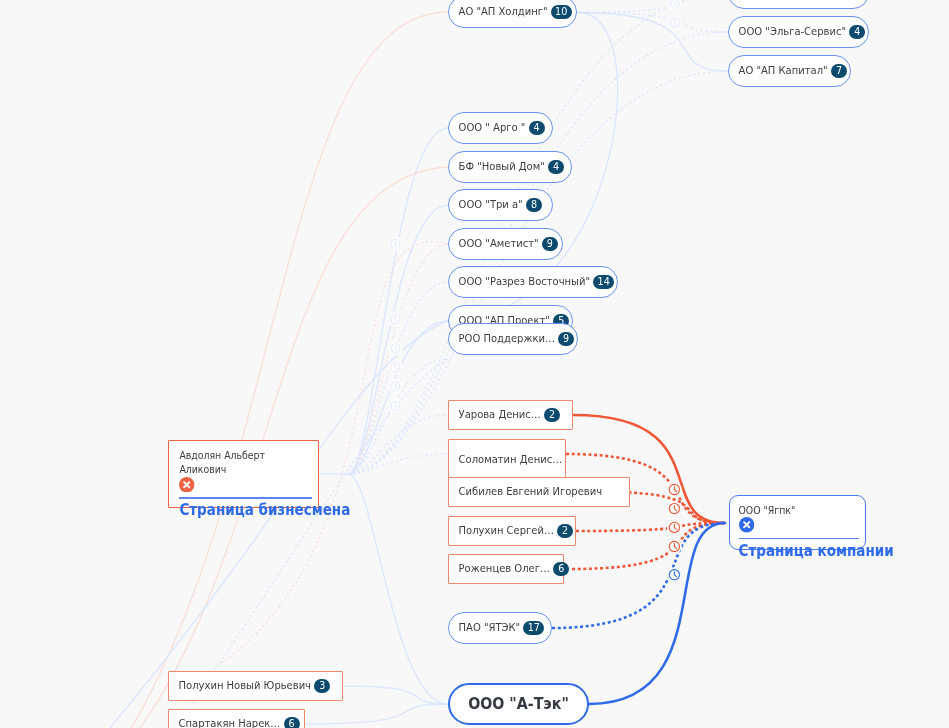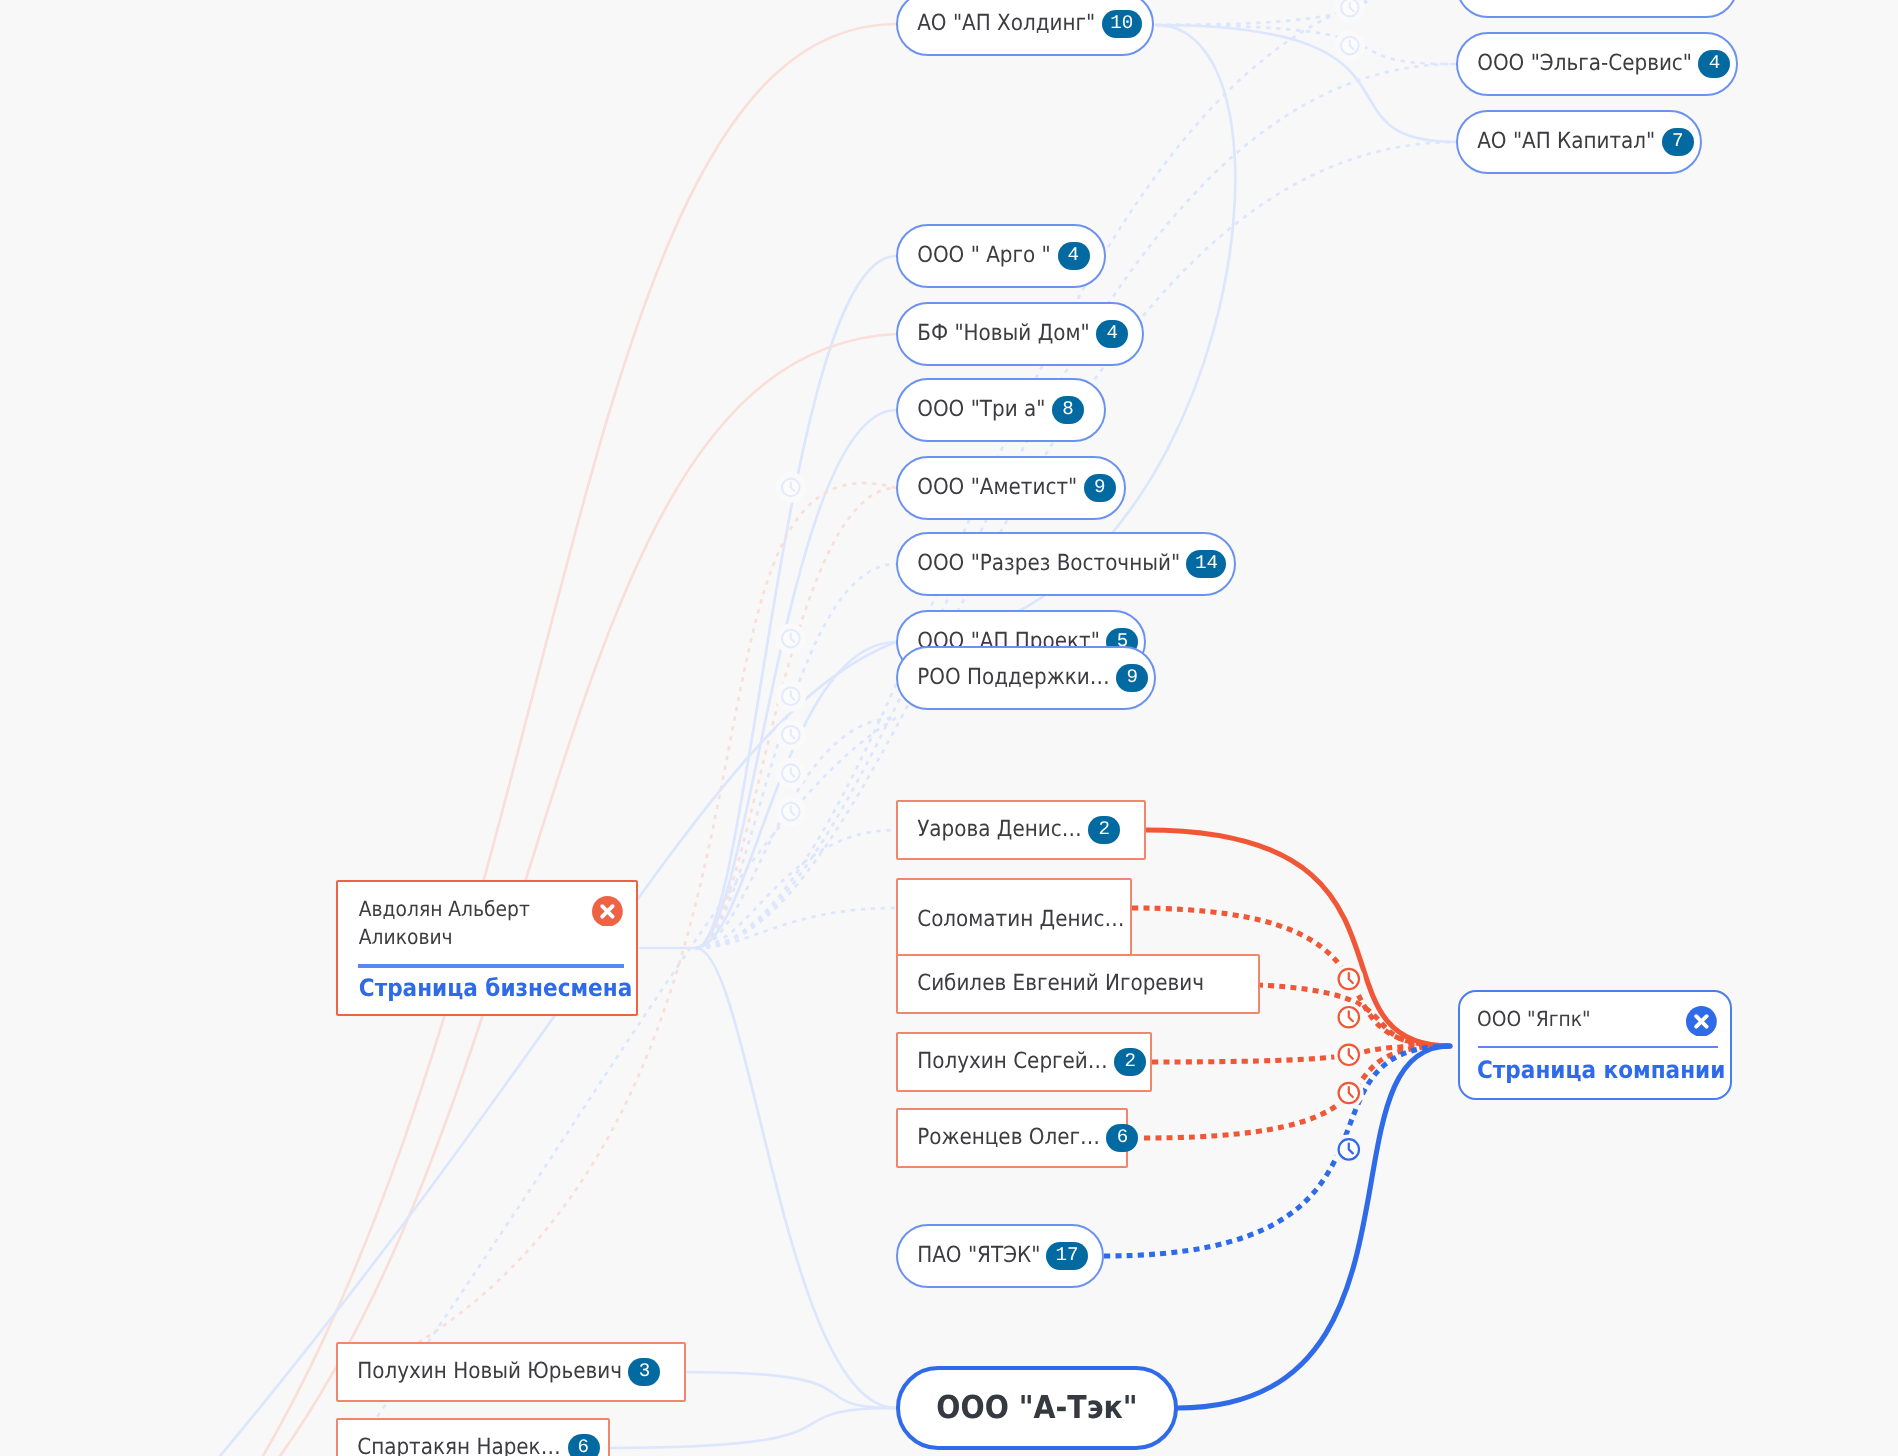--- a/index.html
+++ b/index.html
@@ -8,31 +8,31 @@
        font-family:"DejaVu Sans",sans-serif;font-stretch:condensed;}
   #stage{position:relative;width:949px;height:728px;overflow:hidden;background:#F8F8F9;}
   svg.layer{position:absolute;left:0;top:0;width:949px;height:728px;}
   .node{position:absolute;box-sizing:border-box;background:#fff;display:flex;
         align-items:center;white-space:nowrap;padding:0 9px 0 9.6px;}
   .node.company{border:1.15px solid #6b92f0;border-radius:999px;}
   .node.person{border:1.15px solid #f0866b;border-radius:1px;}
   .node.main{border:2.2px solid #2f6ae8;border-radius:999px;justify-content:center;padding:0;}
   .lbl{font-size:11.1px;color:#3c3c41;line-height:1;flex:0 0 auto;}
   .node.main .lbl{font-size:15.8px;font-weight:bold;color:#343a40;}
-  .badge{margin-left:3.2px;height:14.1px;min-width:16.2px;border-radius:999px;background:#0369a1;
+  .badge{margin-left:3.2px;height:14.1px;min-width:16.2px;border-radius:999px;background:#0c4a6e;
          color:#fff;font-size:9.6px;display:flex;align-items:center;justify-content:center;
-         padding:0 4.3px;box-sizing:border-box;line-height:1;font-stretch:normal;flex:0 0 auto;font-family:Liberation Mono, monospace;}
+         padding:0 4.3px;box-sizing:border-box;line-height:1;font-stretch:normal;flex:0 0 auto;}
   .card{position:absolute;box-sizing:border-box;background:#fff;
         padding:6.6px 6.4px 7px 10.4px;}
   .card.person{border:1.3px solid #ee6344;border-radius:1px;}
   .card.company{border:1.3px solid #4b7cf0;border-radius:9px;}
   .ctitle{font-size:10.4px;color:#3c3c41;line-height:14.7px;display:block;}
-  .crow{display:flex;justify-content:space-between;align-items:flex-start;}
+  .crow{display:flex;justify-content:flex-end;align-items:flex-start;flex-direction:column;}
   .cline{height:1.5px;background:#5b87f2;margin-top:5px;}
-  .clink{font-size:12px;font-weight:bold;color:#2f6ae8;display:flex;align-items:center;
+  .clink{font-size:15px;font-weight:bold;color:#2f6ae8;display:flex;align-items:center;
          white-space:nowrap;line-height:1;margin-top:4.6px;justify-content:flex-start;gap:0.5px;}
 </style>
 </head>
 <body>
 
 <div id="stage">
   <svg class="layer" id="faded" viewBox="0 0 949 728">
       <path d="M348,474 C375,474 392,128 448,128" fill="none" stroke="#DCE6FD" stroke-width="1.35" stroke-linecap="round"></path>
       <path d="M348,474 C375,474 392,205 448,205" fill="none" stroke="#DCE6FD" stroke-width="1.35" stroke-linecap="round"></path>
       <path d="M348,474 C375,474 392,244 448,244" fill="none" stroke="#FADFD9" stroke-width="1.35" stroke-linecap="butt" stroke-dasharray="2.2 2.8"></path>

